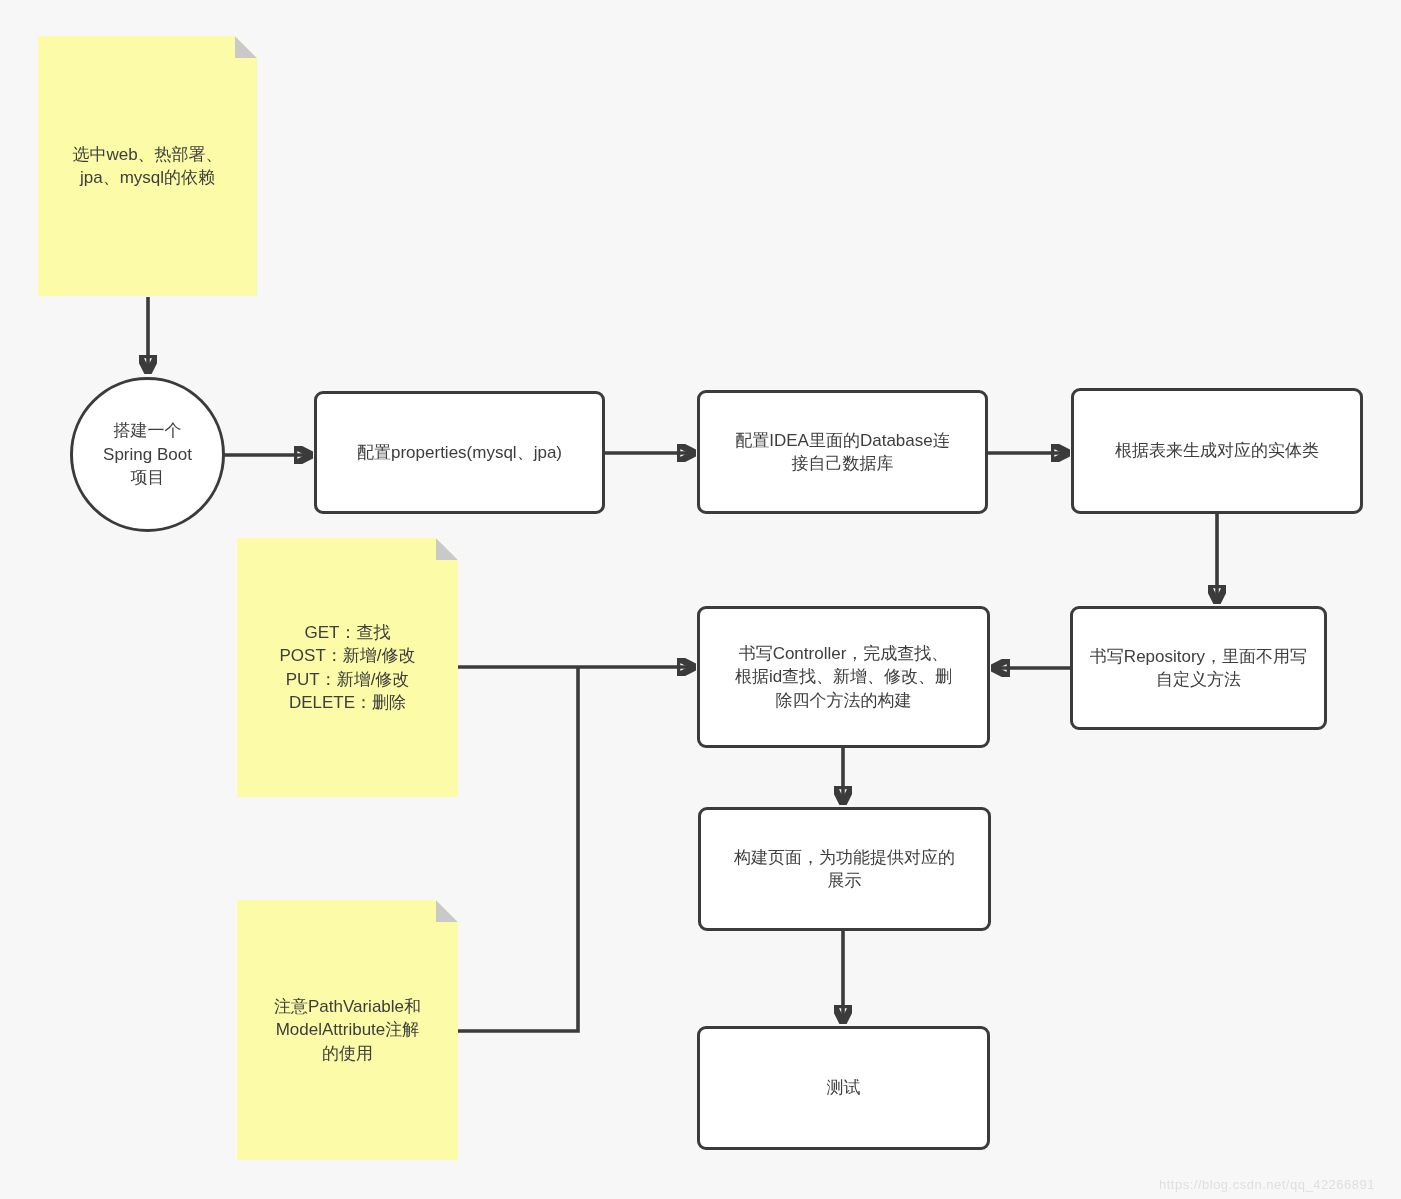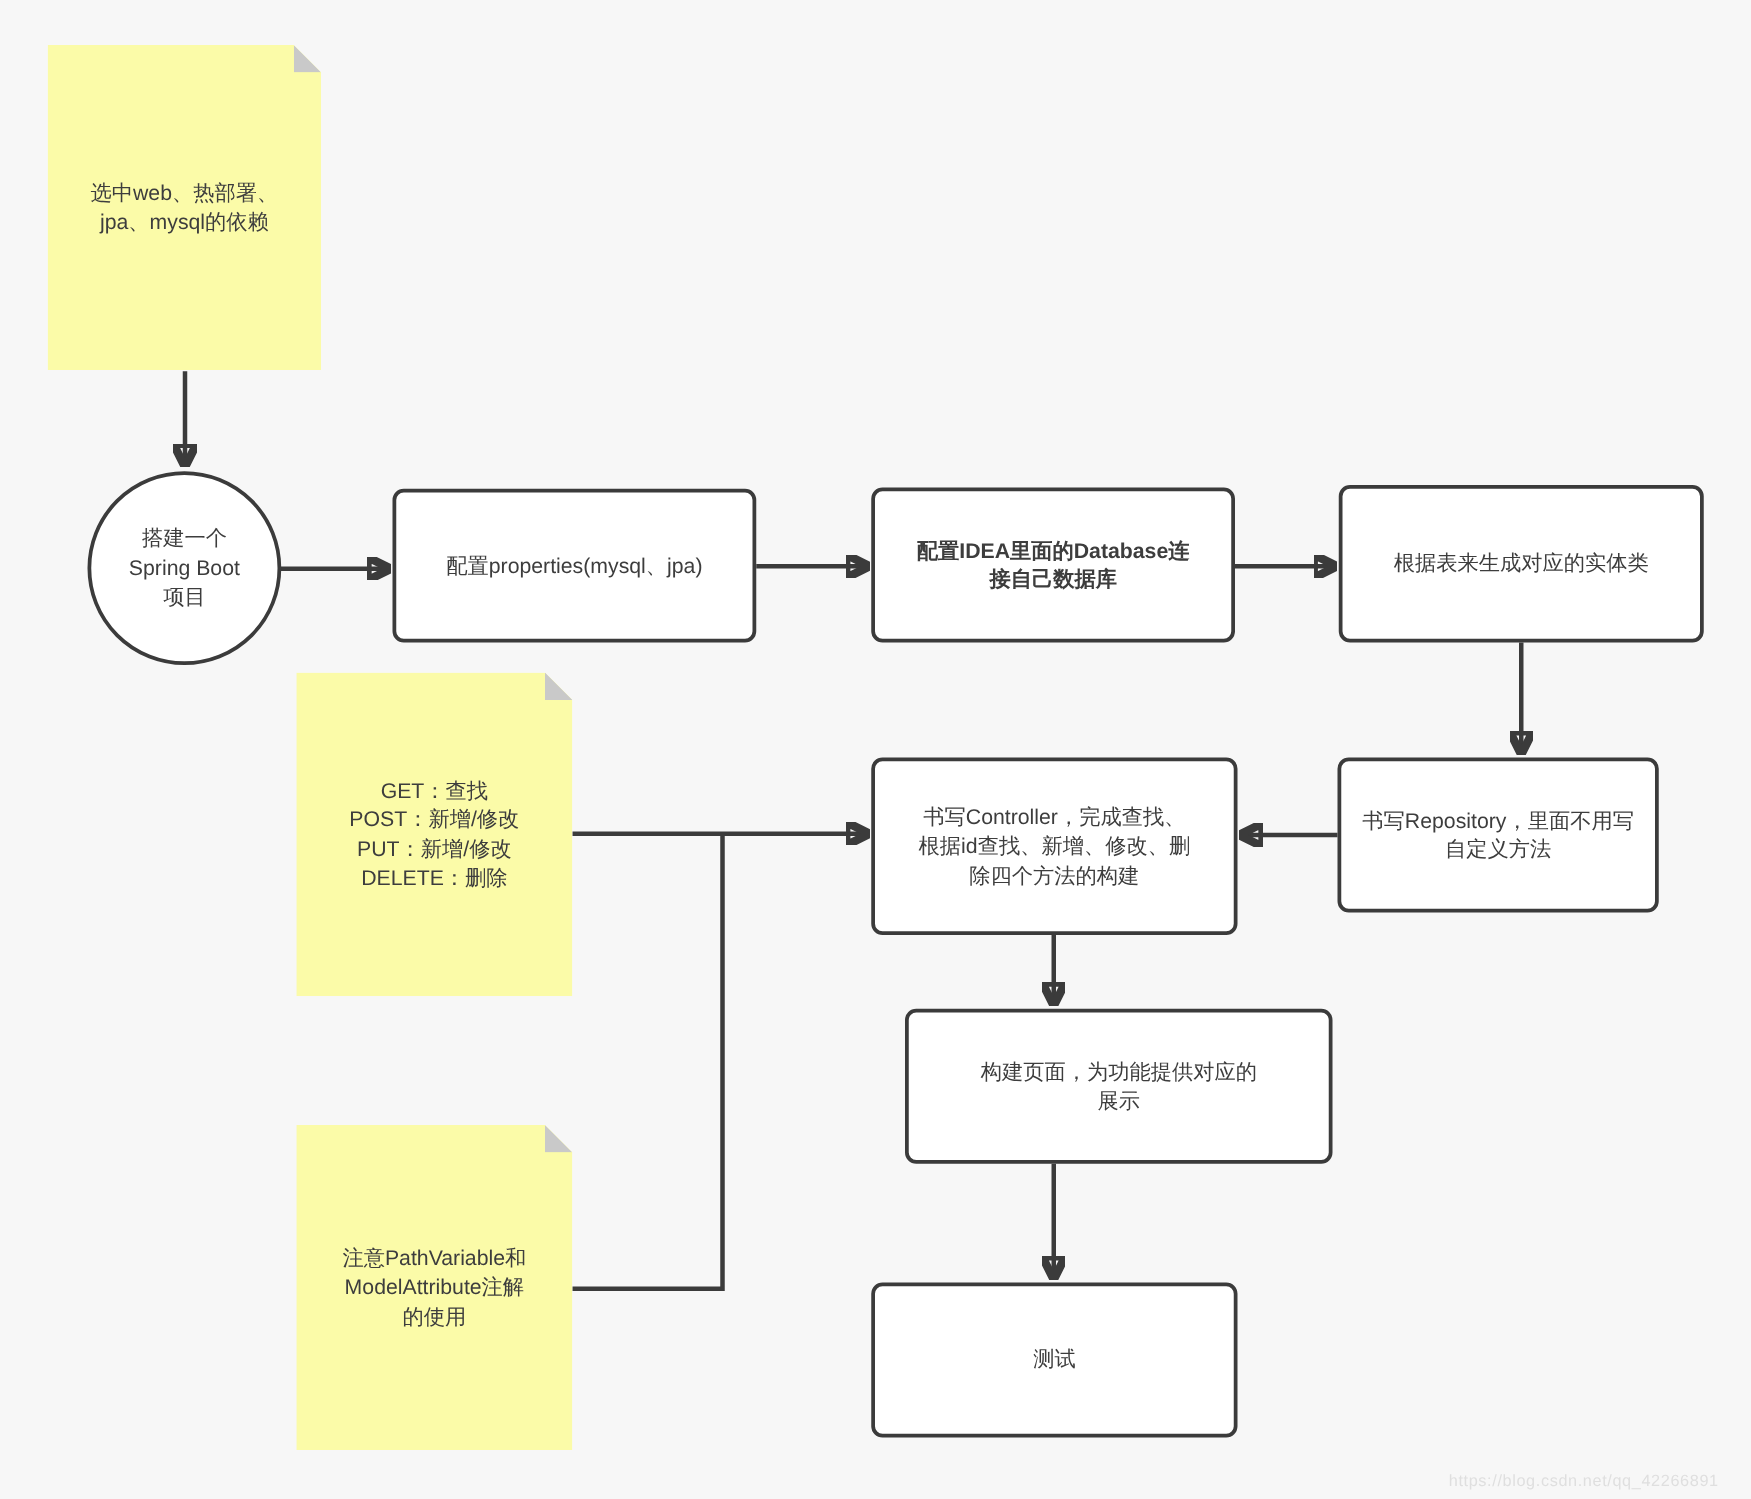--- a/index.html
+++ b/index.html
@@ -116,41 +116,41 @@
   <div class="circle-node" style="left:70px; top:377px; width:155px; height:155px;">
     <div class="txt">搭建一个
 Spring Boot
 项目</div>
   </div>
 
   <div class="node" style="left:314px; top:391px; width:291px; height:123px;text-align:right;">
     <div class="txt">配置properties(mysql、jpa)</div>
   </div>
 
-  <div class="node" style="left:697px; top:390px; width:291px; height:124px;font-weight:bold;">
+  <div class="node" style="left:697px; top:390px; width:291px; height:124px;">
     <div class="txt">配置IDEA里面的Database连
 接自己数据库</div>
   </div>
 
   <div class="node" style="left:1071px; top:388px; width:292px; height:126px;align-items:center;">
     <div class="txt">根据表来生成对应的实体类</div>
   </div>
 
   <div class="node" style="left:1070px; top:606px; width:257px; height:124px;">
     <div class="txt">书写Repository，里面不用写
 自定义方法</div>
   </div>
 
   <div class="node" style="left:697px; top:606px; width:293px; height:142px;">
     <div class="txt">书写Controller，完成查找、
 根据id查找、新增、修改、删
 除四个方法的构建</div>
   </div>
 
-  <div class="node" style="left:724px; top:807px; width:342px; height:124px;">
+  <div class="node" style="left:698px; top:807px; width:293px; height:124px;">
     <div class="txt">构建页面，为功能提供对应的
 展示</div>
   </div>
 
   <div class="node" style="left:697px; top:1026px; width:293px; height:124px;">
     <div class="txt">测试</div>
   </div>
 
   <div class="watermark">https://blog.csdn.net/qq_42266891</div>
 

